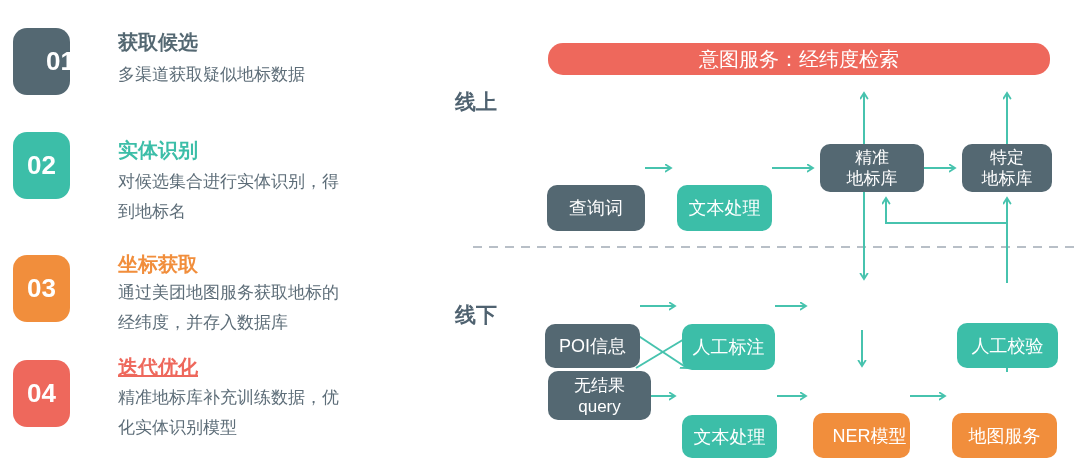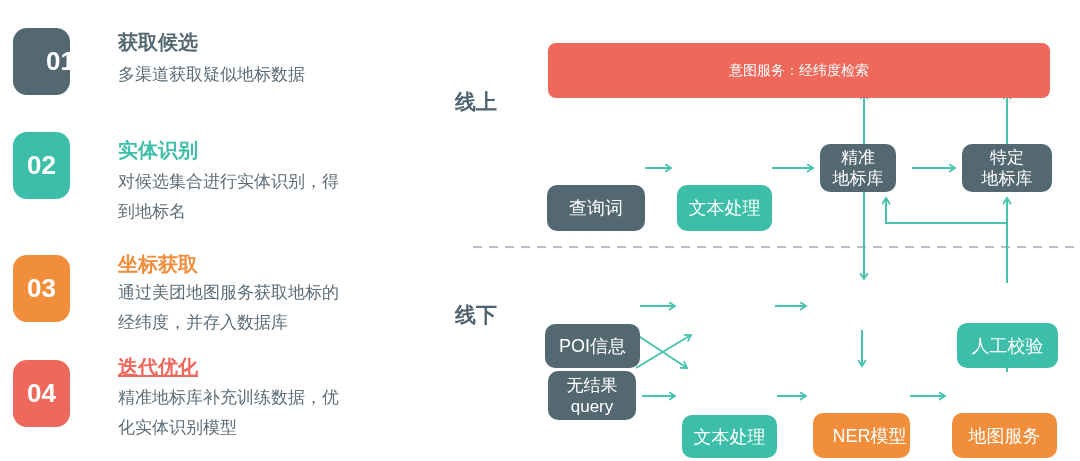--- a/index.html
+++ b/index.html
@@ -48,24 +48,24 @@
   .lane-label {
     position: absolute;
     font-size: 21px;
     font-weight: 600;
     color: #4f6270;
     white-space: nowrap;
   }
   .banner {
     position: absolute;
     left: 548px; top: 43px;
-    width: 502px; height: 55px;
-    border-radius: 8px;
+    width: 502px; height: 32px;
+    border-radius: 15px;
     color: #ffffff;
-    font-size: 14px;
+    font-size: 20px;
     display: flex;
     align-items: center;
     justify-content: center;
     z-index: 2;
   }
   .fbox {
     position: absolute;
     border-radius: 10px;
     color: #ffffff;
     display: flex;
@@ -144,27 +144,28 @@
     </g>
   </svg>
 
   <div class="lane-label" style="left:455px; top:88px">线上</div>
   <div class="lane-label" style="left:455px; top:301px">线下</div>
 
   <div class="banner" style="background-color: rgb(238, 104, 92);">意图服务：经纬度检索</div>
 
   <div class="fbox fs18" style="left: 547px; top: 145px; width: 98px; height: 46px; background-color: rgb(84, 104, 114);">查询词</div>
   <div class="fbox fs18" style="left: 677px; top: 145px; width: 95px; height: 46px; background-color: rgb(60, 190, 168);">文本处理</div>
-  <div class="fbox two-line" style="left: 820px; top: 144px; width: 76px; height: 48px; background-color: rgb(84, 104, 114);">精准
+  <div class="fbox two-line" style="left: 820px; top: 144px; width: 104px; height: 48px; background-color: rgb(84, 104, 114);">精准
 地标库</div>
   <div class="fbox two-line" style="left: 962px; top: 144px; width: 90px; height: 48px; background-color: rgb(84, 104, 114);">特定
 地标库</div>
 
   <div class="fbox fs18" style="left: 545px; top: 284px; width: 95px; height: 44px; background-color: rgb(84, 104, 114);">POI信息</div>
+  <div class="fbox fs18" style="left: 682px; top: 284px; width: 93px; height: 46px; background-color: rgb(60, 190, 168);">人工标注</div>
   <div class="fbox fs18" style="left: 957px; top: 283px; width: 101px; height: 45px; background-color: rgb(60, 190, 168);">人工校验</div>
 
-  <div class="fbox fs17" style="left: 548px; top: 371px; width: 88px; height: 49px; background-color: rgb(84, 104, 114);">无结果
+  <div class="fbox fs17" style="left: 548px; top: 371px; width: 103px; height: 49px; background-color: rgb(84, 104, 114);">无结果
 query</div>
   <div class="fbox fs18" style="left: 682px; top: 375px; width: 95px; height: 43px; background-color: rgb(60, 190, 168);">文本处理</div>
   <div class="fbox fs18" style="left: 813px; top: 373px; width: 97px; height: 45px; background-color: rgb(241, 142, 60); padding-left: 16px;">NER模型</div>
   <div class="fbox fs18" style="left: 952px; top: 373px; width: 105px; height: 45px; background-color: rgb(241, 142, 60);">地图服务</div>
 
 </div>
 
 </body></html>

